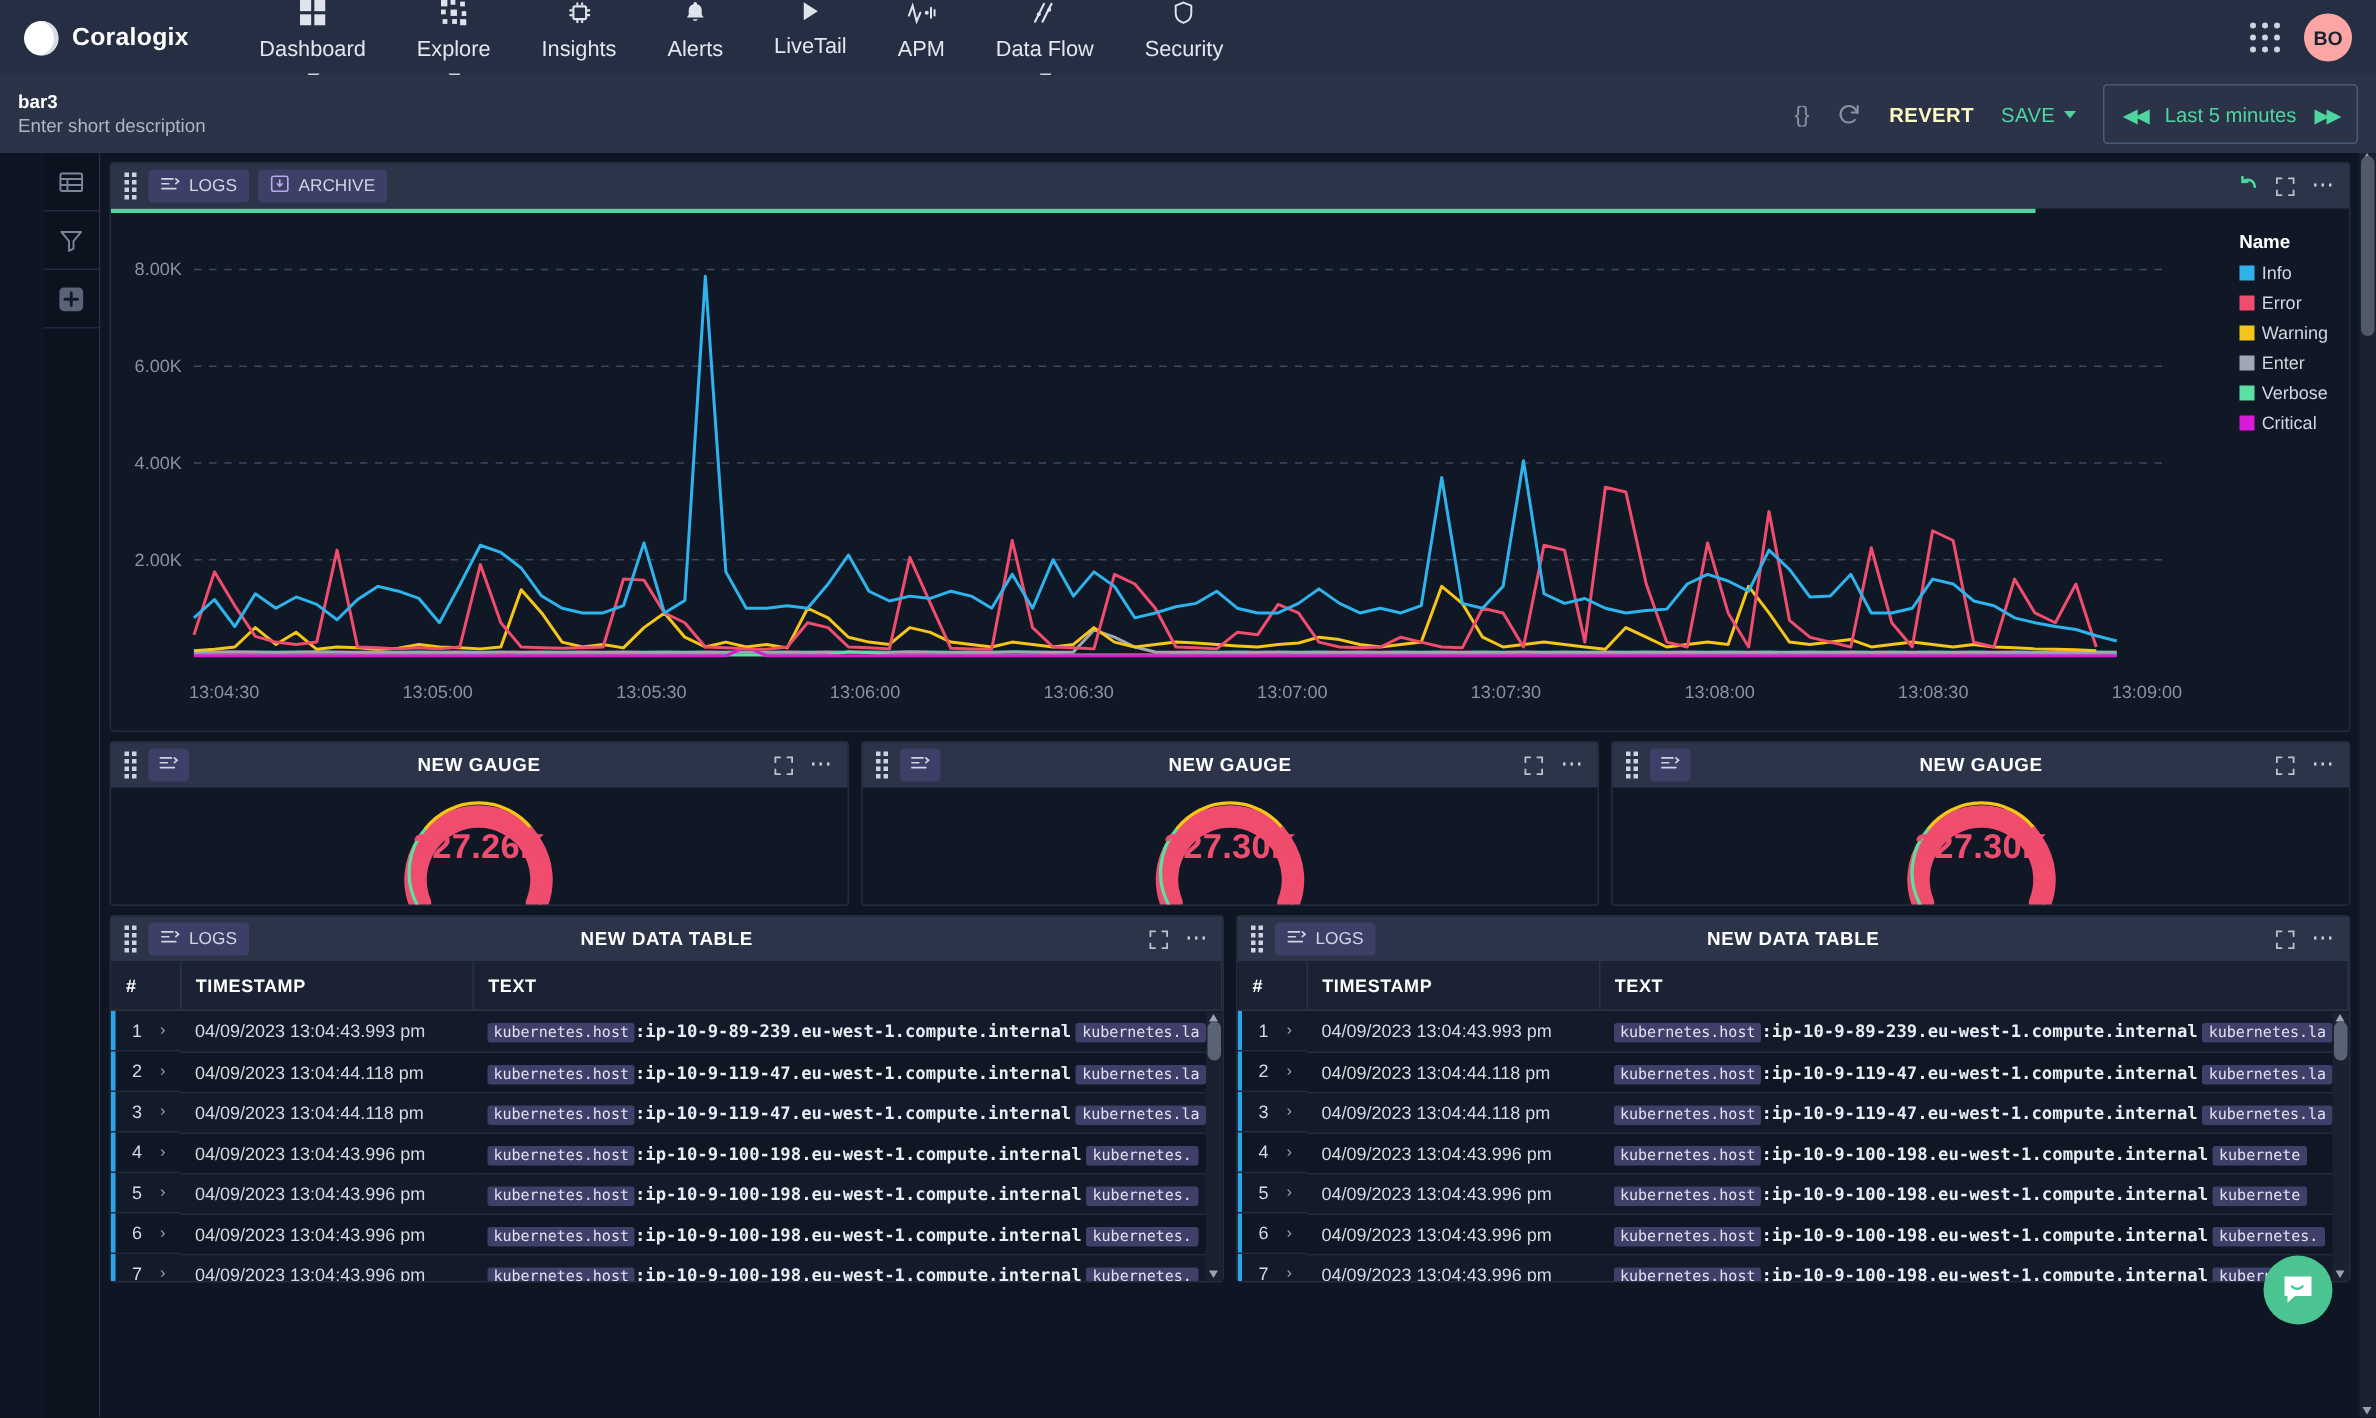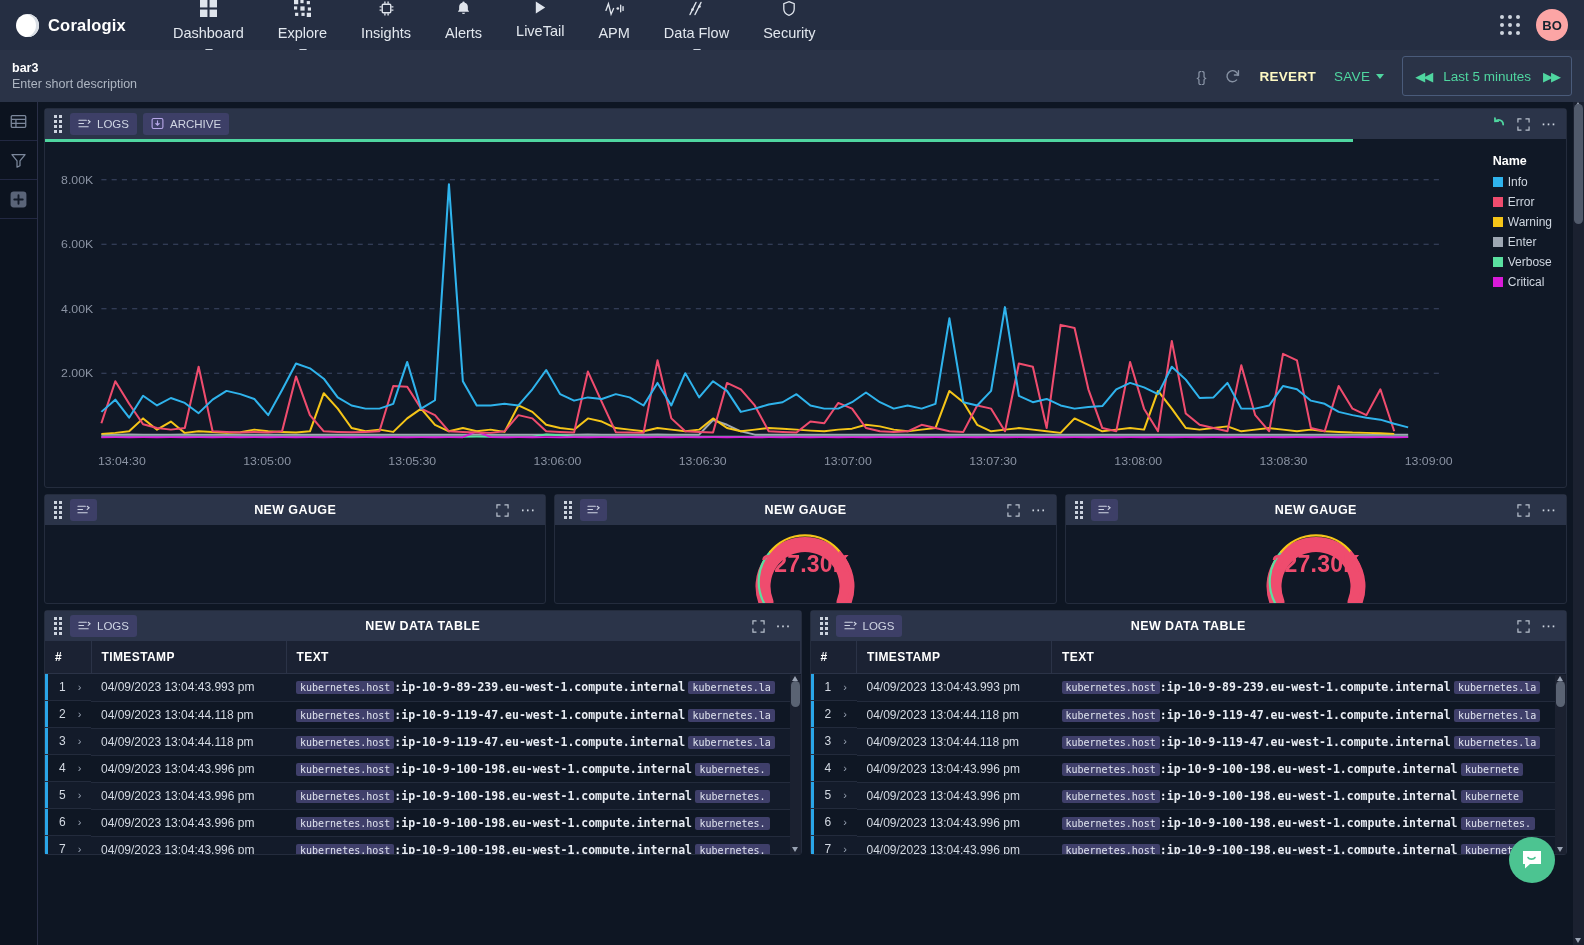--- a/index.html
+++ b/index.html
@@ -77,21 +77,21 @@
   }
   .timepicker {
     border: 1px solid #4a5b7a; border-radius: 3px;
     height: 40px; padding: 0 12px;
     display: flex; align-items: center; gap: 12px;
     color: #4fd6a0; font-size: 13.5px; cursor: pointer;
   }
   .tp-arrow { color: #4fd6a0; font-size: 13px; letter-spacing: -2px; }
 
   
-  .body { display: flex; height: calc(945px - 50px - 52px); }
+  .body { display: flex; height: calc(945px - 50px - 52px); padding-left: 29px; }
   .leftbar {
     width: 38px; background: #0c131f;
     border-right: 1px solid #2a2f47;
     display: flex; flex-direction: column; align-items: center;
     flex: none;
   }
   .leftbar-item {
     width: 100%; height: 39px;
     display: flex; align-items: center; justify-content: center;
     border-bottom: 1px solid #222842;
@@ -538,20 +538,31 @@
           <div class="panel-title">NEW GAUGE</div>
           <div class="panel-actions">
             <div class="act">
               <svg width="13" height="13" viewBox="0 0 14 14" fill="none" stroke="#b9c1ce" stroke-width="1.3" stroke-linecap="round">
                   <path d="M1 4.4V1h3.4M9.6 1H13v3.4M13 9.6V13H9.6M4.4 13H1V9.6"></path>
                 </svg>
             </div>
             <div class="dots3">⋯</div>
           </div>
         </div>
+        <div class="panel-body">
+          <div class="gauge-center">
+            <svg width="118" height="108" viewBox="0 0 118 108">
+              <path d="M20 92 A42 42 0 1 1 98 92" fill="none" stroke="#ef4c6e" stroke-width="15" stroke-linecap="round"></path>
+              <path d="M18 93 A45 45 0 0 1 24 42" fill="none" stroke="#5ae0a0" stroke-width="2.2" stroke-linecap="round"></path>
+              <path d="M24 42 A45 45 0 0 1 94 42" fill="none" stroke="#f5c518" stroke-width="2.2" stroke-linecap="round"></path>
+              <path d="M94 42 A45 45 0 0 1 100 93" fill="none" stroke="#ef4c6e" stroke-width="2.2" stroke-linecap="round"></path>
+            </svg>
+            <div class="gauge-val">227.26K</div>
+          </div>
+        </div>
       </div>
 
       <div class="panel gauge-panel">
         <div class="panel-head">
           <div class="drag-dots">
               <i></i>
               <i></i>
               <i></i>
               <i></i>
               <i></i>

